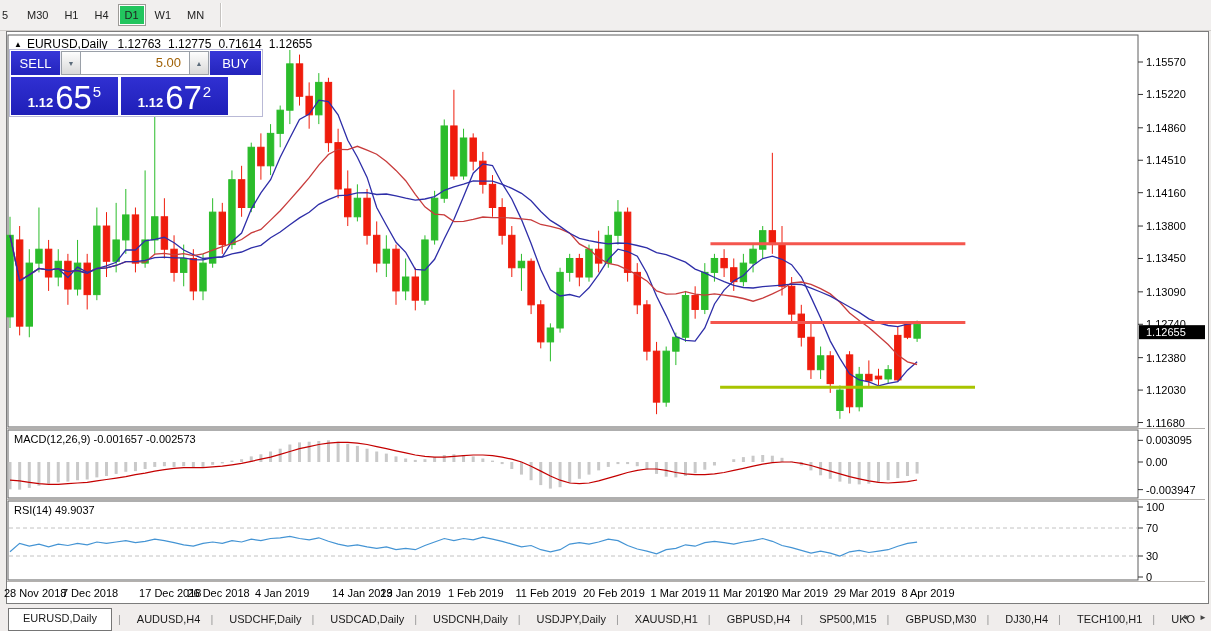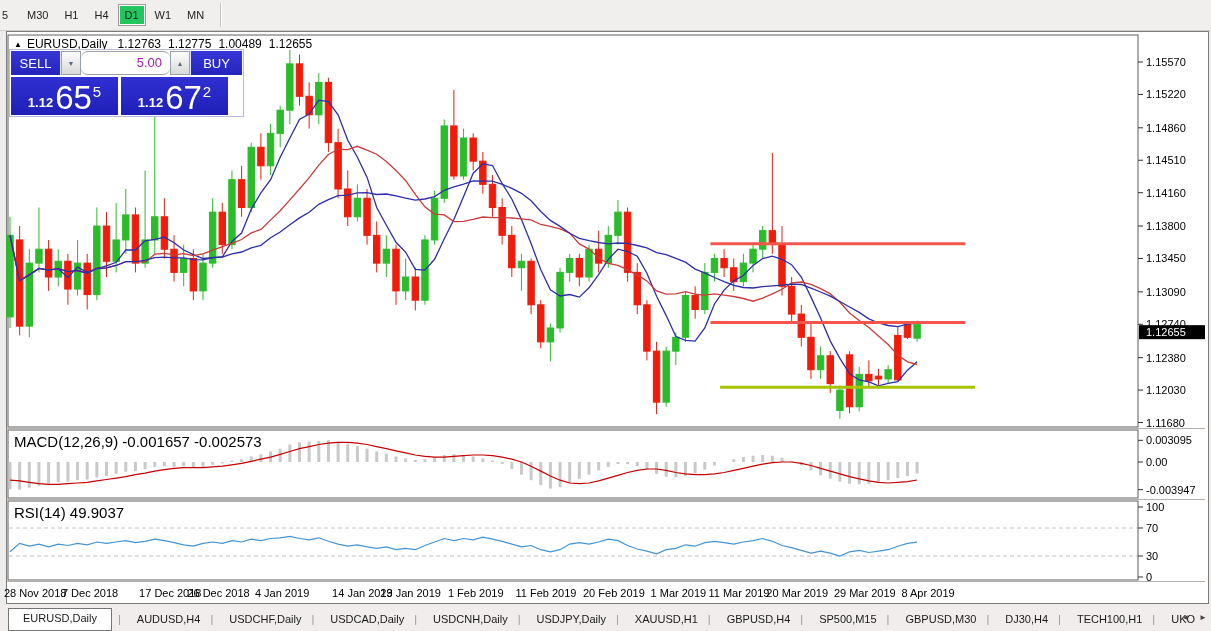--- a/index.html
+++ b/index.html
@@ -21,42 +21,42 @@
                   background:#fff; border:1px solid #7c7c7c; }
   svg.chart-svg { position:absolute; left:0; top:0; width:1211px; height:631px; }
 
   
   .sym-header { position:absolute; left:14px; top:37px; font-size:12px; color:#000; display:flex; align-items:center; }
   .sym-header .tri { font-size:8px; margin-right:5px; }
   .sym-header .sym { margin-right:10px; }
   .sym-header span.q { margin-right:7px;text-align:right; }
 
   
-  .trade-panel { position:absolute; left:9px; top:49px; width:235px; background:#fff;
+  .trade-panel { position:absolute; left:9px; top:49px; width:254px; background:#fff;
                  border:1px solid #b9b9d6; padding:1px; }
   .tp-row1 { display:flex; height:24px; }
   .tp-btn { background:linear-gradient(#3737d8,#2424bc); color:#fff; font-size:13px; display:flex;
             align-items:center; justify-content:center; cursor:pointer; }
   .tp-sell { width:50px; border-right:1px solid #e8e8f4; }
   .tp-buy  { width:52px; border-left:1px solid #e8e8f4; }
   .tp-spin { width:20px; background:linear-gradient(#fdfdfd,#d9d9d9); border:1px solid #9aa0a8;
              display:flex; align-items:center; justify-content:center; font-size:7px; color:#5b6b7a; cursor:pointer; }
   .tp-vol { flex:1; background:#fff; border-top:1px solid #9aa0a8; border-bottom:1px solid #9aa0a8;
-            font-size:13px; color:#a21caf; text-align:right; padding:3px 8px 0 0;border-radius:7px; }
+            font-size:13px; color:#a16207; text-align:right; padding:3px 8px 0 0; }
   .tp-row2 { display:flex; height:38px; margin-top:2px; }
   .tp-price { background:linear-gradient(#3030d2,#1f1fb8); color:#fff; display:flex; align-items:flex-end;
               justify-content:center; padding-bottom:2px; cursor:pointer; }
   .tp-price.sell { width:107px; margin-right:3px; }
   .tp-price.buy  { width:107px; }
   .tp-price .pfx { font-size:13px; font-weight:bold; margin:0 2px 3px 0; }
   .tp-price .big { font-size:33px; line-height:30px; }
   .tp-price .sup { font-size:15px; line-height:15px; margin:0 0 14px 1px; }
 
   
-  .ind-label { position:absolute; font-size:15px; color:#000; }
+  .ind-label { position:absolute; font-size:11px; color:#000; }
 
   
   .tabbar { position:absolute; left:0; top:605px; width:1211px; height:26px; background:#f0edec;
             display:flex; align-items:flex-end; overflow:hidden; }
   .tab { font-size:11px; color:#1a1a1a; padding:4px 10px 6px 16px; white-space:nowrap; cursor:pointer; }
   .tab.active { background:#fff; border:1px solid #757575; padding:3px 14px 6px 14px; margin-left:8px; margin-bottom:0; }
   .tab-sep { color:#999; font-size:11px; padding-bottom:6px; }
   .tab-scroll { position:absolute; right:4px; top:8px; display:flex; gap:10px; }
   .tab-scroll span { font-size:8px; color:#444; cursor:pointer; }
 </style>
@@ -435,21 +435,21 @@
       <text x="766.35" y="597" font-size="11" fill="#000" font-family="Liberation Sans, DejaVu Sans, sans-serif">20 Mar 2019</text>
       <text x="833.9" y="597" font-size="11" fill="#000" font-family="Liberation Sans, DejaVu Sans, sans-serif">29 Mar 2019</text>
       <text x="901.45" y="597" font-size="11" fill="#000" font-family="Liberation Sans, DejaVu Sans, sans-serif">8 Apr 2019</text>
     </svg>
 
   <div class="sym-header">
     <span class="tri">▲</span>
     <span class="sym">EURUSD,Daily</span>
     <span class="q">1.12763</span>
     <span class="q">1.12775</span>
-    <span class="q">1.00489</span>
+    <span class="q">0.71614</span>
     <span class="q">1.12655</span>
   </div>
 
   <div class="trade-panel">
     <div class="tp-row1">
       <div class="tp-btn tp-sell">SELL</div>
       <div class="tp-spin">▼</div>
       <div class="tp-vol">5.00</div>
       <div class="tp-spin">▲</div>
       <div class="tp-btn tp-buy">BUY</div>

